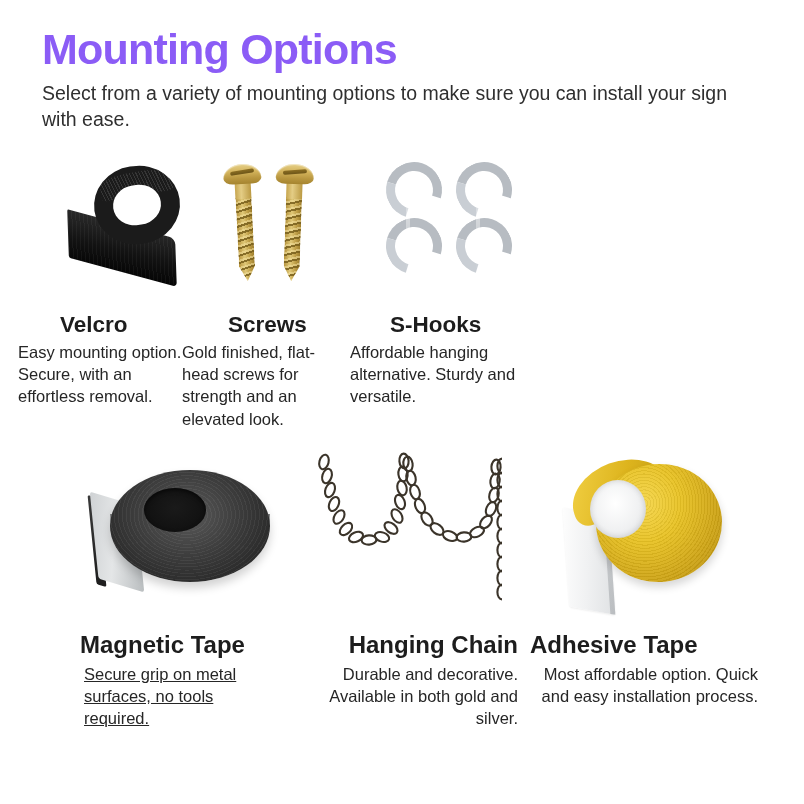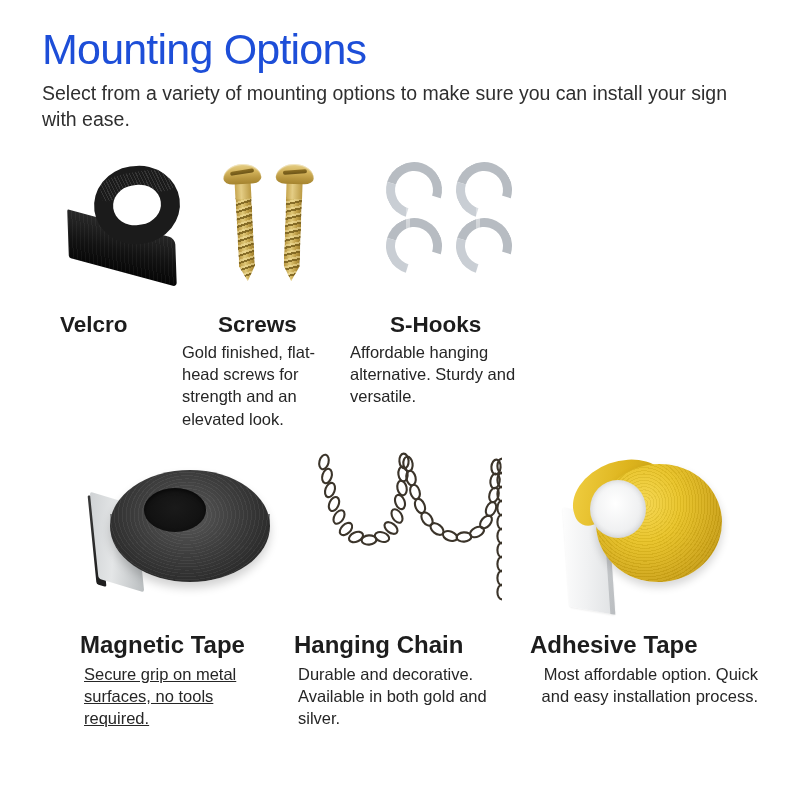--- a/index.html
+++ b/index.html
@@ -23,24 +23,24 @@
 
   
   .header {
     position: absolute;
     left: 42px;
     top: 28px;
     width: 730px;
   }
   .page-title {
     font-size: 43px;
-    font-weight: 400;
+    font-weight: 700;
     line-height: 1.0;
     letter-spacing: -0.8px;
-    color: #1d4ed8;
+    color: #8b5cf6;
     margin: 0 0 10px 0;
     font-family: "Liberation Sans", sans-serif;
   }
   .page-subtitle {
     font-size: 19.5px;
     line-height: 1.32;
     color: #2f2f2f;
     margin: 0;
     max-width: 700px;
   }
@@ -81,26 +81,26 @@
     color: #262626;
     margin: 0;
   }
 
   
   .r1c1 { width: 182px; padding-left: 18px; }
   .r1c2 { width: 196px; padding-left: 4px; }
   .r1c3 { width: 168px; padding-left: 0px; }
   .r1c4 { width: 216px; padding-left: 0px; }
   .r1c1 .item-title { margin-left: 42px; }
-  .r1c3 .item-title { margin-left: 36px; }
+  .r1c3 .item-title { margin-left: 46px; }
   .r1c4 .item-title { margin-left: 40px; }
 
   
   .r2c1 { width: 278px; padding-left: 42px; }
-  .r2c2 { width: 240px; padding-left: 0px; }
+  .r2c2 { width: 240px; padding-left: 0px; text-align: right; }
   .r2c3 { width: 240px; padding-left: 0px; }
   .row-2 .art { height: 170px; }
   .row-2 .item-title { font-size: 24px; margin-top: 10px; }
   .r2c1 .item-title { margin-left: 38px; }
   .r2c1 .item-desc  { margin-left: 42px; text-decoration: underline; }
   .r2c2 .item-title { margin-left: 16px; }
   .r2c2 .item-desc  { margin-left: 20px; }
   .r2c3 .item-title { margin-left: 12px; }
   .r2c3 .item-desc  { margin-left: 14px; text-align: right; }
 
@@ -359,20 +359,21 @@
       <div class="art">
         <div class="art-stage">
           <div class="velcro-wrap">
             <div class="velcro-tail"></div>
             <div class="velcro-loop"></div>
             <div class="velcro-hook-tex"></div>
           </div>
         </div>
       </div>
       <h2 class="item-title">Velcro</h2>
+      <p class="item-desc">Easy mounting option. Secure, with an effortless removal.</p>
     </div>
 
 
     <div class="cell r1c3">
       <div class="art">
         <div class="art-stage">
           <div class="screws-wrap">
             <div class="screw screw-a">
               <div class="screw-shank"></div>
               <div class="screw-neck"></div>

